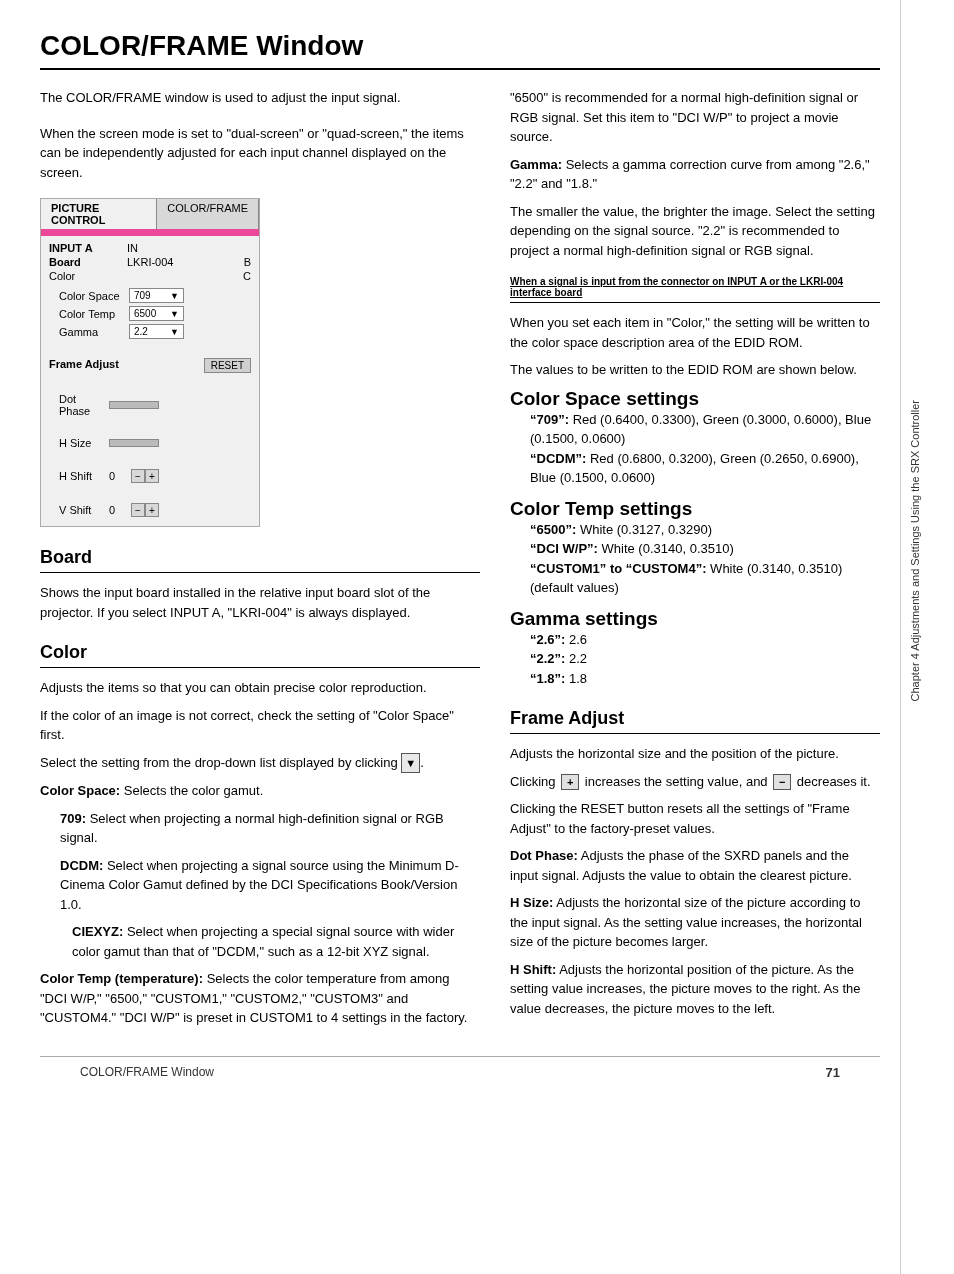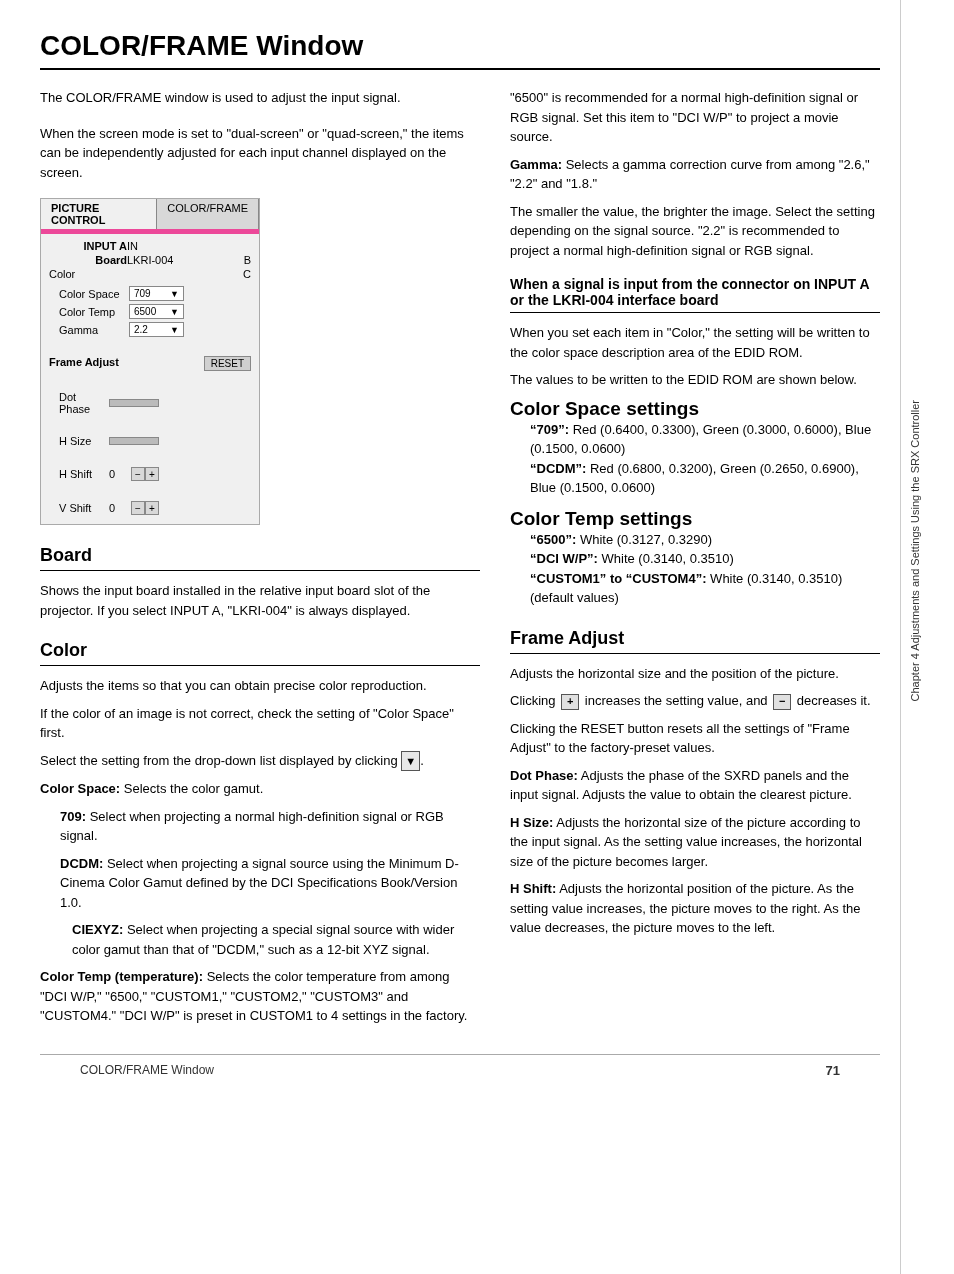--- a/index.html
+++ b/index.html
@@ -65,21 +65,21 @@
       border: 1px solid #aaa;
       background: #e8e8e8;
       padding: 0;
       margin-bottom: 20px;
       width: 220px;
       font-size: 11px;
     }
     .screenshot-tabs {
       display: flex;
       background: #c0c0c0;
-      border-bottom: 5px solid #ec4899;
+      border-bottom: 7px solid #ec4899;
     }
     .screenshot-tab {
       padding: 3px 10px;
       font-size: 11px;
       border-right: 1px solid #888;
       background: #d8d8d8;
     }
     .screenshot-tab.active {
       background: #f0f0f0;
       font-weight: bold;
@@ -90,21 +90,20 @@
     }
     .ss-row {
       display: flex;
       align-items: center;
       margin-bottom: 2px;
       font-size: 11px;
     }
     .ss-label {
       width: 78px;
       font-weight: bold;
-      text-align: right;
     }
     .ss-section {
       font-weight: bold;
       margin-top: 6px;
       margin-bottom: 2px;
       font-size: 11px;
     }
     .ss-field-row {
       display: flex;
       align-items: center;
@@ -199,21 +198,22 @@
     }
     .subsection-title {
       font-size: 15px;
       font-weight: bold;
       border-bottom: 1px solid #000;
       padding-bottom: 4px;
       margin-bottom: 10px;
       margin-top: 16px;
     }
     .right-col .subsection-title {
-      font-size: 14px;
+      font-size: 10px;
+      text-decoration: underline;
     }
     .settings-group {
       margin-bottom: 10px;
     }
     .settings-group-title {
       font-weight: bold;
       font-size: 19px;
     }
     .settings-item {
       margin-left: 20px;
@@ -417,20 +417,35 @@
           <div class="settings-item">
             <span class="term-bold">“DCI W/P”:</span>
             <span>White (0.3140, 0.3510)</span>
           </div>
           <div class="settings-item">
             <span class="term-bold">“CUSTOM1” to “CUSTOM4”:</span>
             <span>White (0.3140, 0.3510) (default values)</span>
           </div>
         </div>
 
+        <div class="settings-group">
+          <div class="settings-group-title">Gamma settings</div>
+          <div class="settings-item">
+            <span class="term-bold">“2.6”:</span>
+            <span>2.6</span>
+          </div>
+          <div class="settings-item">
+            <span class="term-bold">“2.2”:</span>
+            <span>2.2</span>
+          </div>
+          <div class="settings-item">
+            <span class="term-bold">“1.8”:</span>
+            <span>1.8</span>
+          </div>
+        </div>
 
         <div class="section-title frame-adjust-section">Frame Adjust</div>
         <p class="section-text">Adjusts the horizontal size and the position of the picture.</p>
         <p class="section-text">
           <span>Clicking</span>
           <span class="inline-btn">+</span>
           <span>increases the setting value, and</span>
           <span class="inline-btn">−</span>
           <span>decreases it.</span>
         </p>

